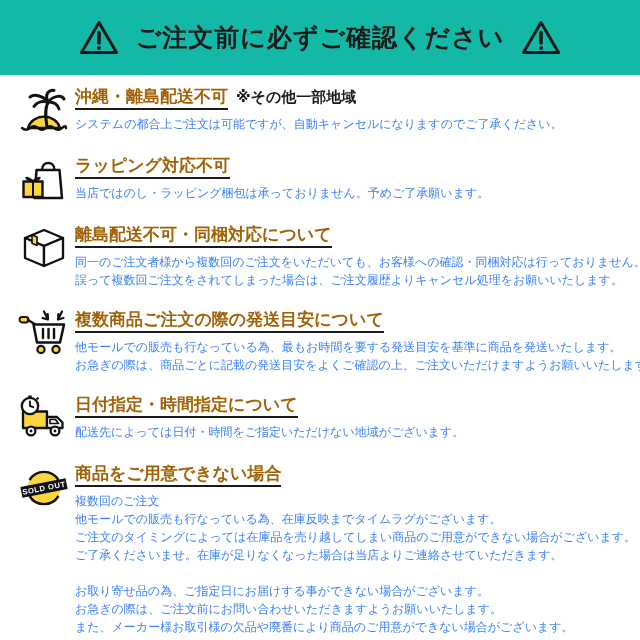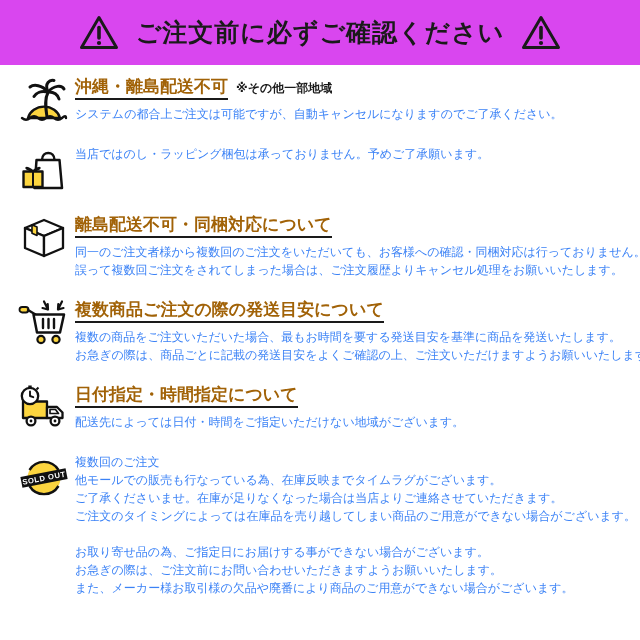--- a/index.html
+++ b/index.html
@@ -1,35 +1,35 @@
 <!DOCTYPE html>
 <html lang="ja"><head>
 <meta charset="utf-8">
 <style>
   * { margin:0; padding:0; box-sizing:border-box; }
   html,body { width:640px; height:640px; overflow:hidden; background:#ffffff;
     font-family:"Liberation Sans","DejaVu Sans",sans-serif; }
   .page { width:640px; height:640px; background:#ffffff; }
 
-  .banner { height:65px; background:#d946ef; display:flex; align-items:center;
+  .banner { height:75px; background:#14b8a6; display:flex; align-items:center;
     justify-content:center; gap:16px; }
   .banner-title { font-size:25px; font-weight:bold; color:#1a1a1a; letter-spacing:1px; }
   .warn-svg { display:block; }
 
   .sections { padding:11px 6px 0 12px; }
   .section { display:flex; margin-bottom:20px; }
   .icon-col { width:63px; flex:none; display:flex; justify-content:center;
     align-items:flex-start; padding-top:1px; }
   .text-col { flex:1; min-width:0; }
 
   .title-row { display:flex; align-items:baseline; margin-bottom:5px; }
   .sec-title { font-size:17px; line-height:21px; font-weight:bold; color:#a16207;
     border-bottom:2px solid #1a1a1a; padding-bottom:1px; display:inline-block;
     white-space:nowrap; }
-  .sec-title-note { font-size:12px; font-weight:bold; color:#1a1a1a; margin-left:8px;
+  .sec-title-note { font-size:15px; font-weight:bold; color:#1a1a1a; margin-left:8px;
     white-space:nowrap; }
 
   .line { font-size:12px; line-height:18px; color:#3b82f6; white-space:nowrap; }
   .line:empty { height:18px; }
 
   svg { display:block; }
 </style>
 </head>
 <body>
 
@@ -82,20 +82,23 @@
         <svg width="48" height="48" viewBox="0 0 48 48">
           <path d="M16.5 14 L14.5 42 L42 42 L39.5 14 Z" fill="#ffffff" stroke="#111" stroke-width="2.5" stroke-linejoin="round"></path>
           <path d="M22 14 C22 4.5 34.5 4.5 34.5 14" fill="none" stroke="#111" stroke-width="2.5"></path>
           <rect x="3.5" y="25.5" width="19" height="15.5" fill="#FCD53F" stroke="#111" stroke-width="2.4" stroke-linejoin="round"></rect>
           <line x1="13" y1="25.5" x2="13" y2="41" stroke="#111" stroke-width="2"></line>
           <path d="M13 25 C5.5 18.5 2.5 23 13 25 Z" fill="#ffffff" stroke="#111" stroke-width="1.8" stroke-linejoin="round"></path>
           <path d="M13 25 C20.5 18.5 23.5 23 13 25 Z" fill="#ffffff" stroke="#111" stroke-width="1.8" stroke-linejoin="round"></path>
         </svg>
       </div>
       <div class="text-col">
+        <div class="title-row">
+          <span class="sec-title">ラッピング対応不可</span>
+        </div>
         <div class="line">当店ではのし・ラッピング梱包は承っておりません。予めご了承願います。</div>
       </div>
     </div>
 
     <div class="section">
       <div class="icon-col">
         <svg width="48" height="48" viewBox="0 0 48 48">
           <path d="M24 5 L43 13 L24 21 L5 13 Z" fill="#ffffff" stroke="#111" stroke-width="2.3" stroke-linejoin="round"></path>
           <path d="M5 13 L5 33 L24 41 L24 21 Z" fill="#ffffff" stroke="#111" stroke-width="2.3" stroke-linejoin="round"></path>
           <path d="M43 13 L43 33 L24 41 L24 21 Z" fill="#ffffff" stroke="#111" stroke-width="2.3" stroke-linejoin="round"></path>
@@ -123,21 +126,21 @@
           <circle cx="23" cy="39.5" r="3.6" fill="#FCD53F" stroke="#111" stroke-width="2.2"></circle>
           <circle cx="38" cy="39.5" r="3.6" fill="#FCD53F" stroke="#111" stroke-width="2.2"></circle>
           <path d="M26 1.5 L30 9.5 M30 9.5 L24.5 8 M30 9.5 L29.7 4" fill="none" stroke="#111" stroke-width="2.2" stroke-linecap="round" stroke-linejoin="round"></path>
           <path d="M44 1.5 L40 9.5 M40 9.5 L45.5 8 M40 9.5 L40.3 4" fill="none" stroke="#111" stroke-width="2.2" stroke-linecap="round" stroke-linejoin="round"></path>
         </svg>
       </div>
       <div class="text-col">
         <div class="title-row">
           <span class="sec-title">複数商品ご注文の際の発送目安について</span>
         </div>
-        <div class="line">複数の商品をご注文いただいた場合、最もお時間を要する発送目安を基準に商品を発送いたします。</div>
+        <div class="line">他モールでの販売も行なっている為、最もお時間を要する発送目安を基準に商品を発送いたします。</div>
         <div class="line">お急ぎの際は、商品ごとに記載の発送目安をよくご確認の上、ご注文いただけますようお願いいたします。</div>
       </div>
     </div>
 
     <div class="section">
       <div class="icon-col">
         <svg width="50" height="48" viewBox="0 0 50 48">
           <rect x="4" y="16.5" width="24" height="16.5" fill="#FCD53F" stroke="#111" stroke-width="2.3" stroke-linejoin="round"></rect>
           <path d="M28 22 L38 22 L43.5 27.5 L43.5 33 L28 33 Z" fill="#ffffff" stroke="#111" stroke-width="2.3" stroke-linejoin="round"></path>
           <path d="M31 24.5 L36.5 24.5 L39.5 28.5 L31 28.5 Z" fill="#ffffff" stroke="#111" stroke-width="1.7" stroke-linejoin="round"></path>
@@ -165,24 +168,27 @@
           <circle cx="24" cy="24" r="16.5" fill="#FCD53F"></circle>
           <path d="M9.5 16 A17 17 0 0 1 38.5 16" fill="none" stroke="#111" stroke-width="2.4"></path>
           <path d="M9.5 32 A17 17 0 0 0 38.5 32" fill="none" stroke="#111" stroke-width="2.4"></path>
           <g transform="rotate(-11 24 24)">
             <rect x="1" y="18.5" width="46" height="11" fill="#111"></rect>
             <text x="24" y="26.7" text-anchor="middle" fill="#ffffff" font-size="7.6" font-weight="bold" letter-spacing="0.6" font-family="Liberation Sans, DejaVu Sans, sans-serif">SOLD OUT</text>
           </g>
         </svg>
       </div>
       <div class="text-col">
+        <div class="title-row">
+          <span class="sec-title">商品をご用意できない場合</span>
+        </div>
         <div class="line">複数回のご注文</div>
         <div class="line">他モールでの販売も行なっている為、在庫反映までタイムラグがございます。</div>
+        <div class="line">ご注文のタイミングによっては在庫品を売り越してしまい商品のご用意ができない場合がございます。</div>
         <div class="line">ご了承くださいませ。在庫が足りなくなった場合は当店よりご連絡させていただきます。</div>
-        <div class="line">ご注文のタイミングによっては在庫品を売り越してしまい商品のご用意ができない場合がございます。</div>
         <div class="line"></div>
         <div class="line">お取り寄せ品の為、ご指定日にお届けする事ができない場合がございます。</div>
         <div class="line">お急ぎの際は、ご注文前にお問い合わせいただきますようお願いいたします。</div>
         <div class="line">また、メーカー様お取引様の欠品や廃番により商品のご用意ができない場合がございます。</div>
 
       </div>
     </div>
 
   </div>
 </div>

